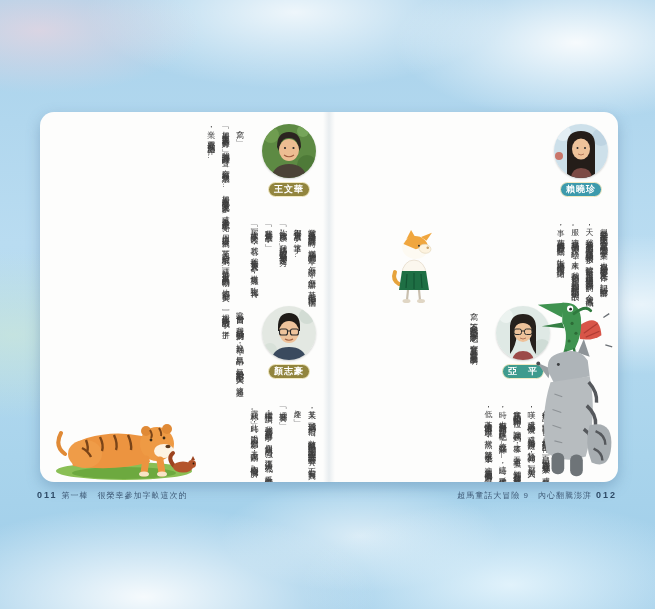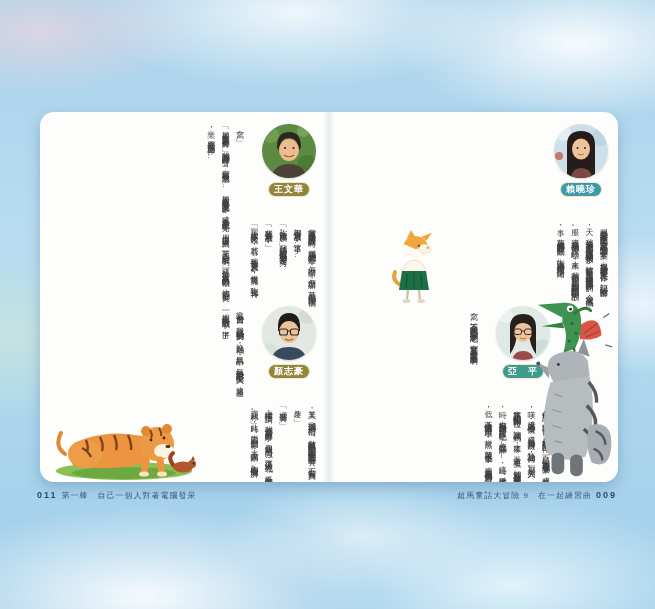--- a/index.html
+++ b/index.html
@@ -243,22 +243,22 @@
         <circle cx="141.5" cy="59.5" r="0.9" fill="#2e1a0c"></circle>
       </g>
     </svg>
   </div>
 </div>
 
 <div class="footer footer-left">
   <span class="pnum">011</span>
   <span class="cap-group">
     <span>第一棒</span>
-    <span>自己一個人對著電腦發呆</span>
+    <span>很榮幸參加字畝這次的</span>
   </span>
 </div>
 <div class="footer footer-right">
   <span class="cap-group">
     <span>超馬童話大冒險 9</span>
-    <span>在一起練習曲</span>
+    <span>內心翻騰澎湃</span>
   </span>
-  <span class="pnum">009</span>
+  <span class="pnum">012</span>
 </div>
 
 </body></html>

